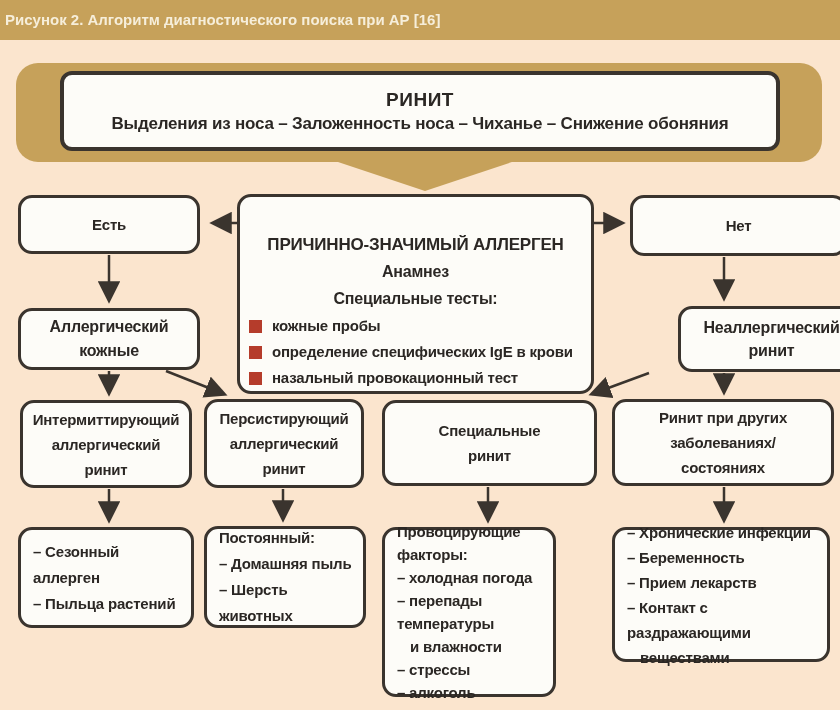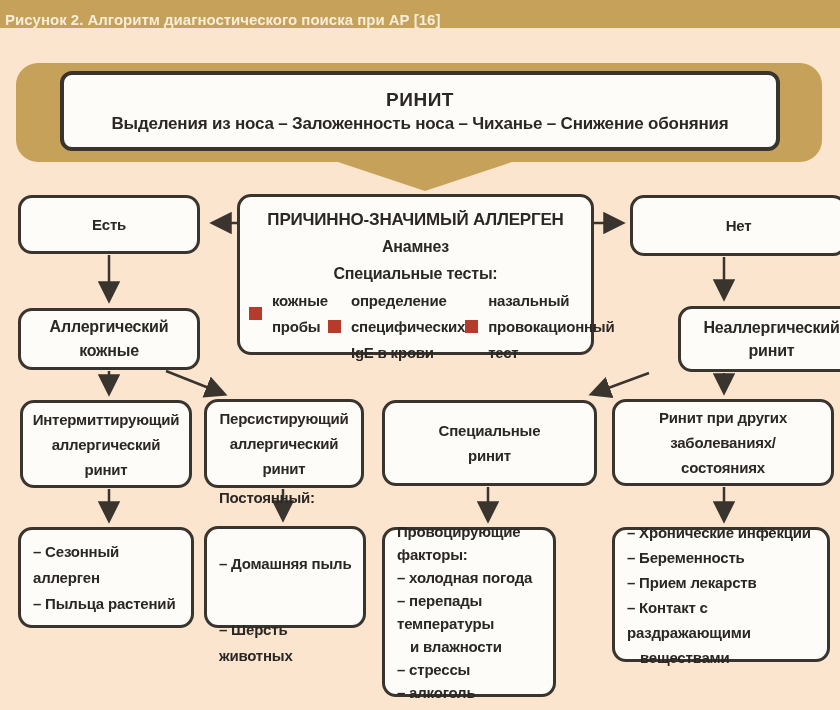--- a/index.html
+++ b/index.html
@@ -16,21 +16,21 @@
   body{
     font-family:"Liberation Sans","DejaVu Sans",sans-serif;
     background:var(--page-bg);
     position:relative;
     font-weight:bold;
     color:var(--text-color);
     letter-spacing:-0.2px;
   }
   .canvas{position:absolute;inset:0;width:840px;height:710px;}
   .caption-bar{
-    position:absolute;left:0;top:0;width:840px;height:28px;
+    position:absolute;left:0;top:0;width:840px;height:40px;
     background:var(--header-bg);
   }
   .caption{
     position:absolute;left:5px;top:11px;
     font-size:15px;color:var(--caption-color);letter-spacing:0;
   }
   .overlay{position:absolute;left:0;top:0;width:840px;height:710px;}
   .banner{
     position:absolute;left:16px;top:63px;width:806px;height:99px;
     background:var(--header-bg);border-radius:22px;
@@ -51,34 +51,34 @@
     border-radius:14px;
     display:flex;flex-direction:column;align-items:center;justify-content:center;
     text-align:center;
     font-size:15px;line-height:24px;
   }
   .node .line{display:block;}
   .node.left{align-items:flex-start;text-align:left;padding:6px 8px 6px 12px;}
   .node.left .cont{padding-left:13px;}
   #node-yes   {left:18px; top:195px; width:182px; height:59px;}
   #node-no    {left:630px;top:195px; width:217px; height:61px;}
-  #node-causal{left:237px;top:194px; width:357px; height:161px; justify-content:center; padding-top:22px;}
+  #node-causal{left:237px;top:194px; width:357px; height:200px; justify-content:flex-end; padding-top:22px;}
   #node-causal .c-title{font-size:17px;line-height:27px;}
   #node-causal .c-line{font-size:16px;line-height:27px;}
-  .bullets{width:100%;padding:1px 6px 0 9px;display:flex;flex-direction:row;align-items:flex-start;text-align:left;}
+  .bullets{width:100%;padding:1px 6px 0 9px;display:flex;flex-direction:column;align-items:flex-start;text-align:left;}
   .bullet-row{display:flex;align-items:center;line-height:26px;font-size:15px;}
   .sq{width:13px;height:13px;background:var(--bullet-red);margin-right:10px;flex:0 0 13px;}
   #node-allergic   {left:18px; top:308px; width:182px; height:62px; font-size:16px;}
   #node-nonallergic{left:630px;top:306px; width:187px; height:66px; font-size:16px; line-height:23px;margin-left:48px;}
   #node-intermittent{left:20px; top:400px; width:172px; height:88px; line-height:25px;}
   #node-persistent {left:204px;top:399px; width:160px; height:89px; line-height:25px;}
   #node-vasomotor  {left:382px;top:400px; width:215px; height:86px; line-height:25px;}
   #node-other      {left:612px;top:399px; width:222px; height:87px; line-height:25px;}
   #node-seasonal   {left:18px; top:527px; width:176px; height:101px; line-height:26px;}
-  #node-permanent  {left:204px;top:526px; width:162px; height:102px; line-height:26px;gap:40px;}
+  #node-permanent  {left:204px;top:526px; width:162px; height:102px; line-height:26px;}
   #node-factors    {left:382px;top:527px; width:174px; height:170px; line-height:23px;}
   #node-othercauses{left:612px;top:527px; width:218px; height:135px; line-height:25px;}
   svg line{stroke:var(--node-border);stroke-width:2.5;}
 </style>
 </head>
 <body>
 
 <div class="canvas">
 
   <div class="caption-bar">

